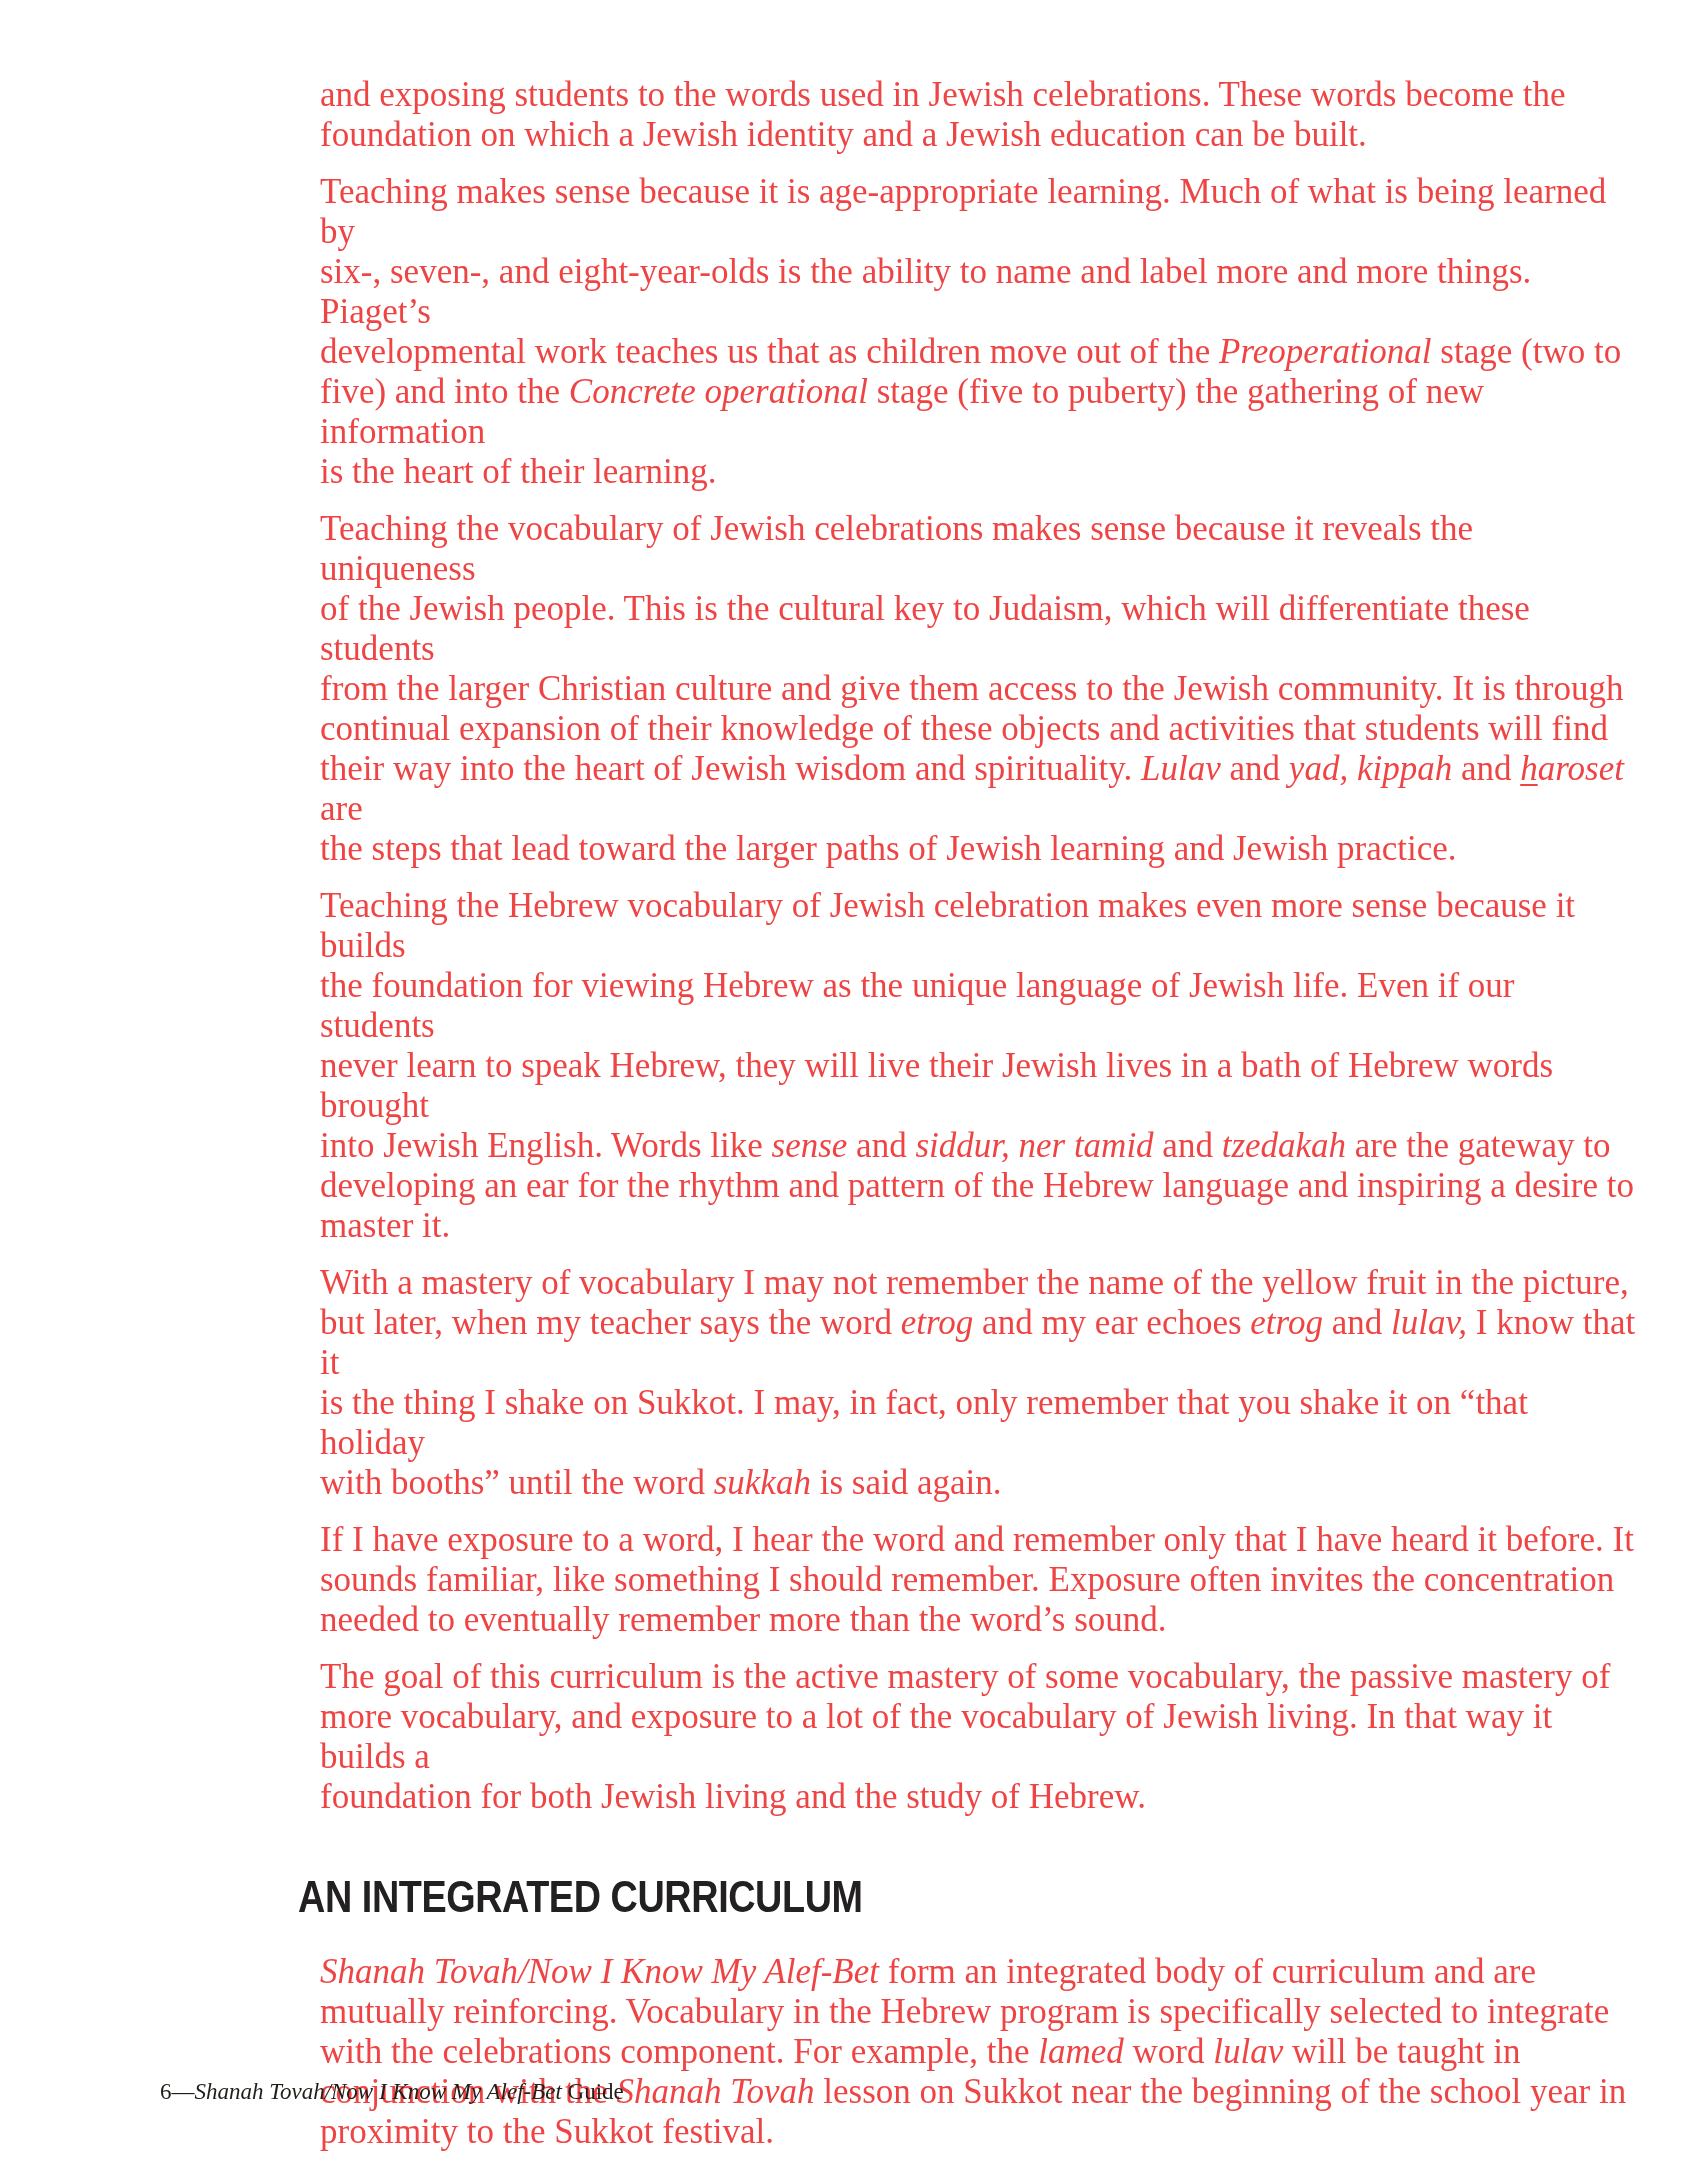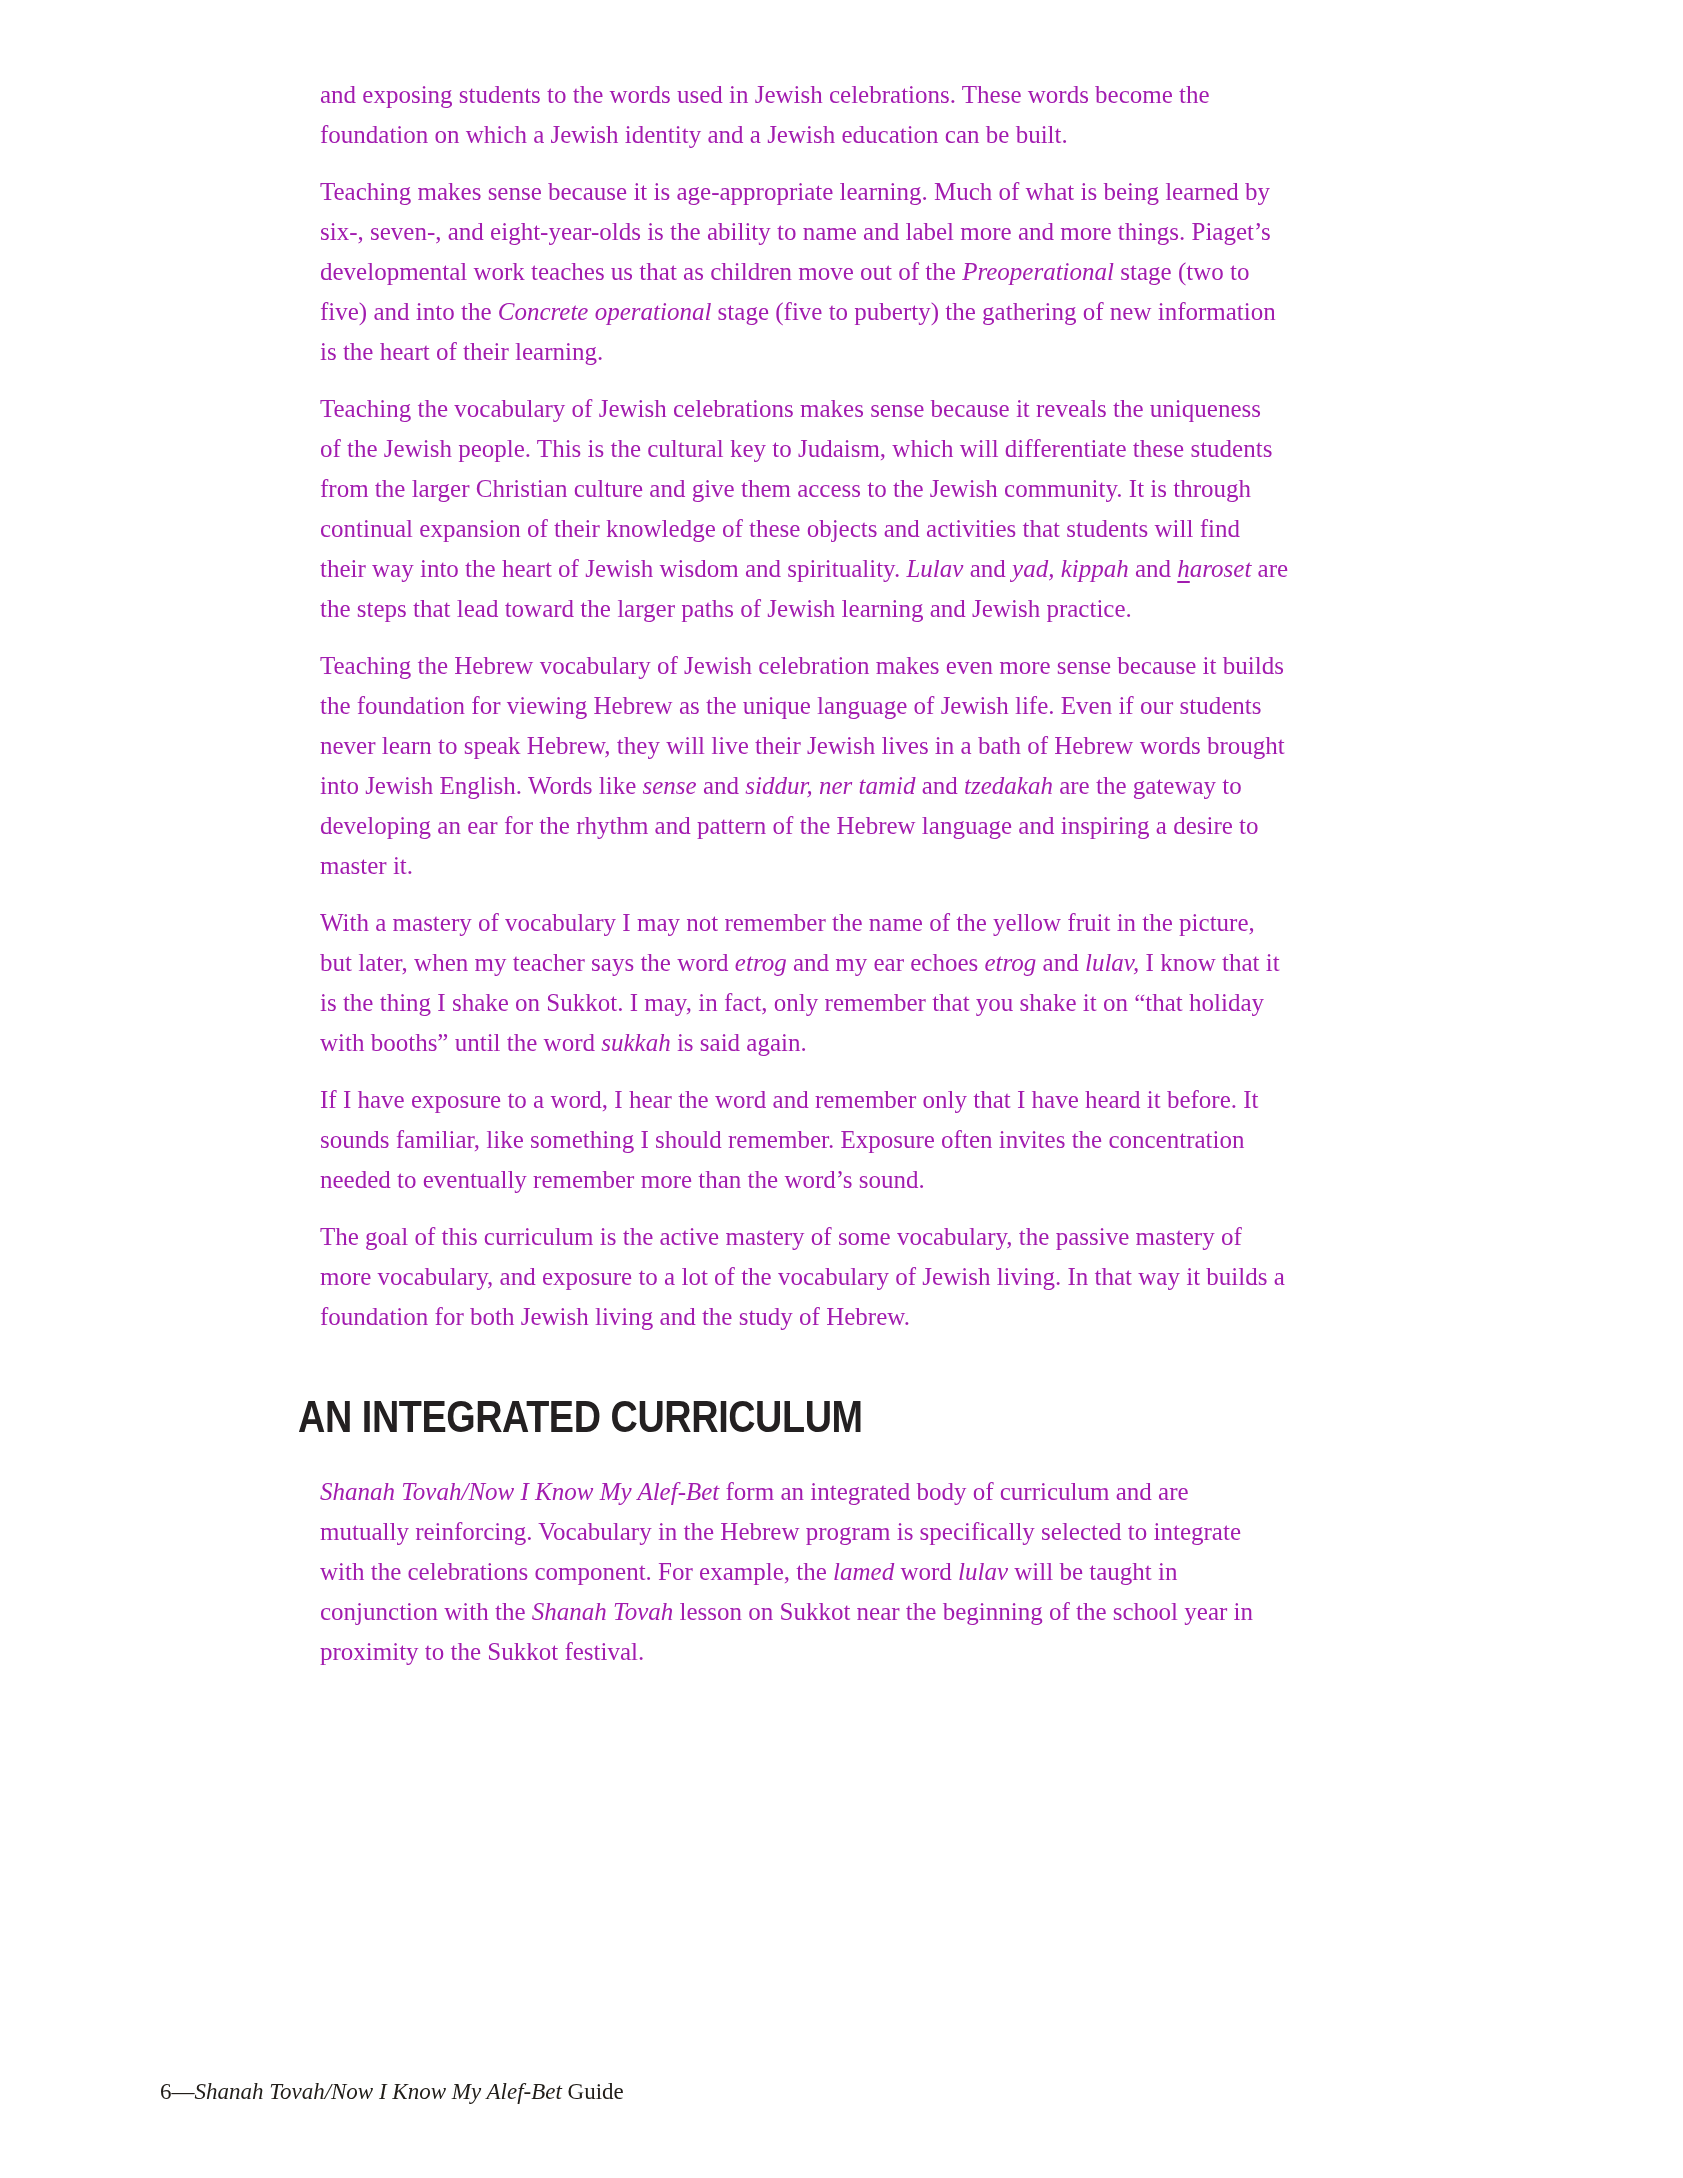--- a/index.html
+++ b/index.html
@@ -14,24 +14,24 @@
     color: #211d19;
   }
   .content {
     position: absolute;
     left: 320px;
     top: 75px;
     width: 1317px;
   }
   .para {
     margin: 0 0 17px 0;
-    font-size: 25px;
+    font-size: 35px;
     line-height: 40px;
     white-space: pre-wrap;
-    color: #a21caf;
+    color: #ef4444;
   }
   .seg-r { font-style: normal; }
   .seg-i { font-style: italic; }
   .seg-iu { font-style: italic; text-decoration: underline; text-decoration-thickness: 2px; text-underline-offset: 4px; }
   .section-heading {
     margin: 55px 0 30px -22px;
     font-family: "Liberation Sans", sans-serif;
     font-weight: 700;
     font-size: 45px;
     line-height: 50px;

